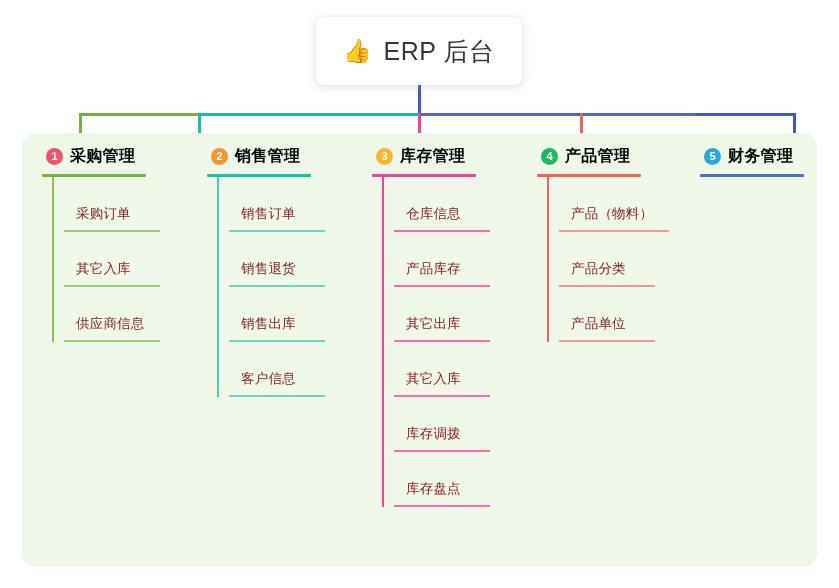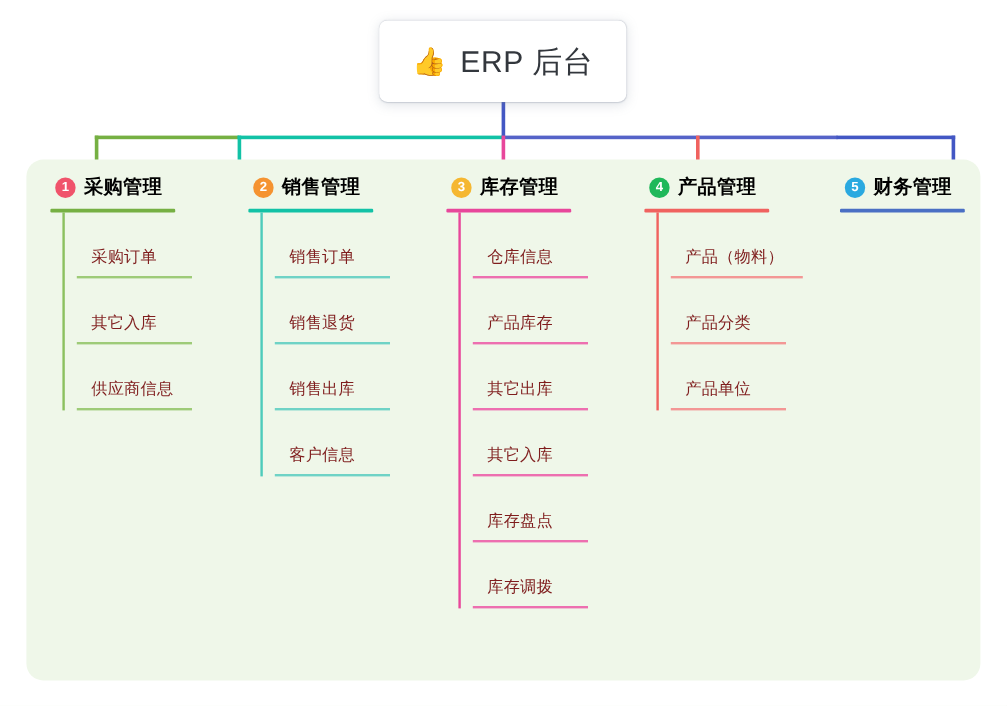--- a/index.html
+++ b/index.html
@@ -223,25 +223,25 @@
     </div>
     <div class="leaf">
       <span class="leaf-label">其它出库</span>
       <div class="leaf-rule" style="background:#ed6fb0;"></div>
     </div>
     <div class="leaf">
       <span class="leaf-label">其它入库</span>
       <div class="leaf-rule" style="background:#ed6fb0;"></div>
     </div>
     <div class="leaf">
+      <span class="leaf-label">库存调拨</span>
+      <div class="leaf-rule" style="background:#ed6fb0;"></div>
+    </div>
+    <div class="leaf">
       <span class="leaf-label">库存盘点</span>
-      <div class="leaf-rule" style="background:#ed6fb0;"></div>
-    </div>
-    <div class="leaf">
-      <span class="leaf-label">库存调拨</span>
       <div class="leaf-rule" style="background:#ed6fb0;"></div>
     </div>
   </div>
 </div>
 
 <div class="column" style="left:537px; width:160px;">
   <div class="col-header">
     <span class="badge" style="background: rgb(31, 184, 90);">4</span>
     <span class="col-title">产品管理</span>
   </div>

